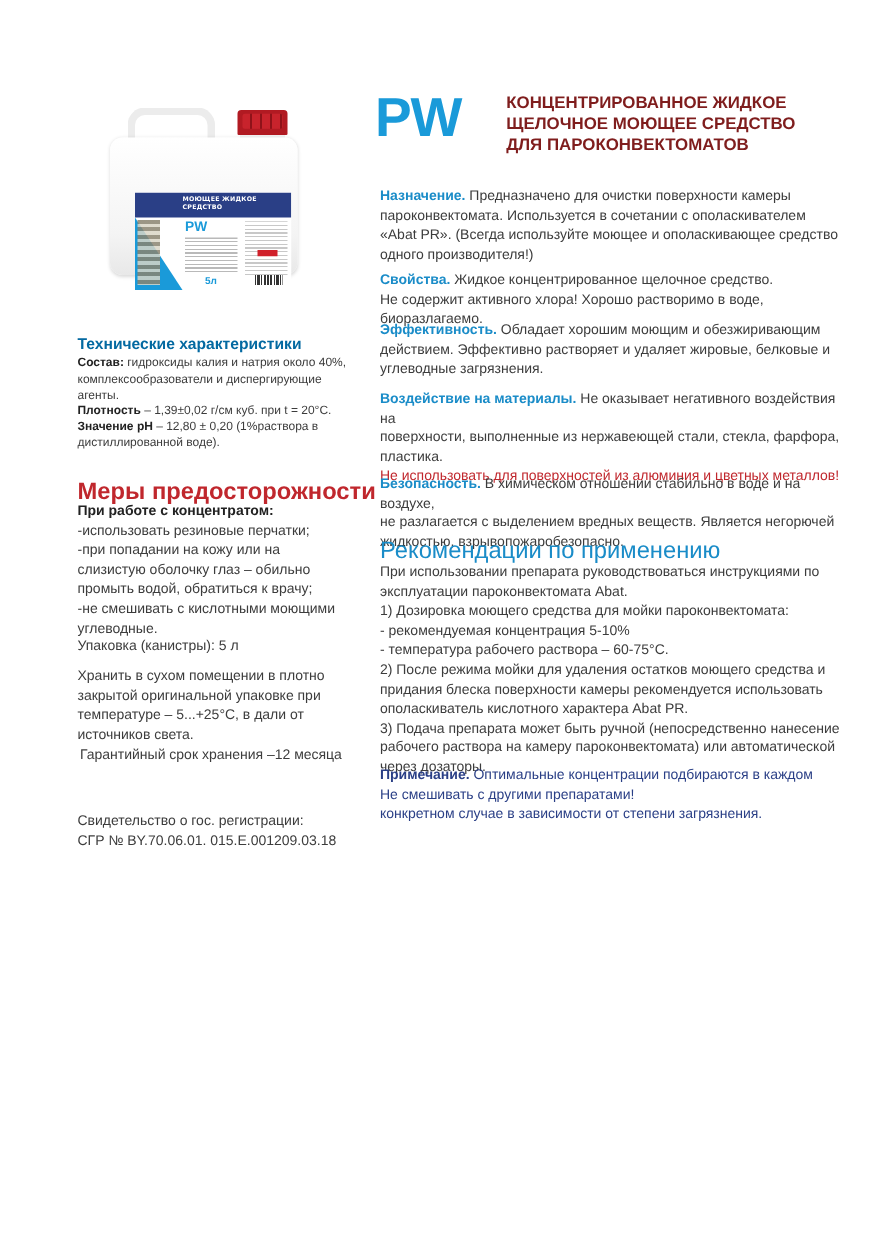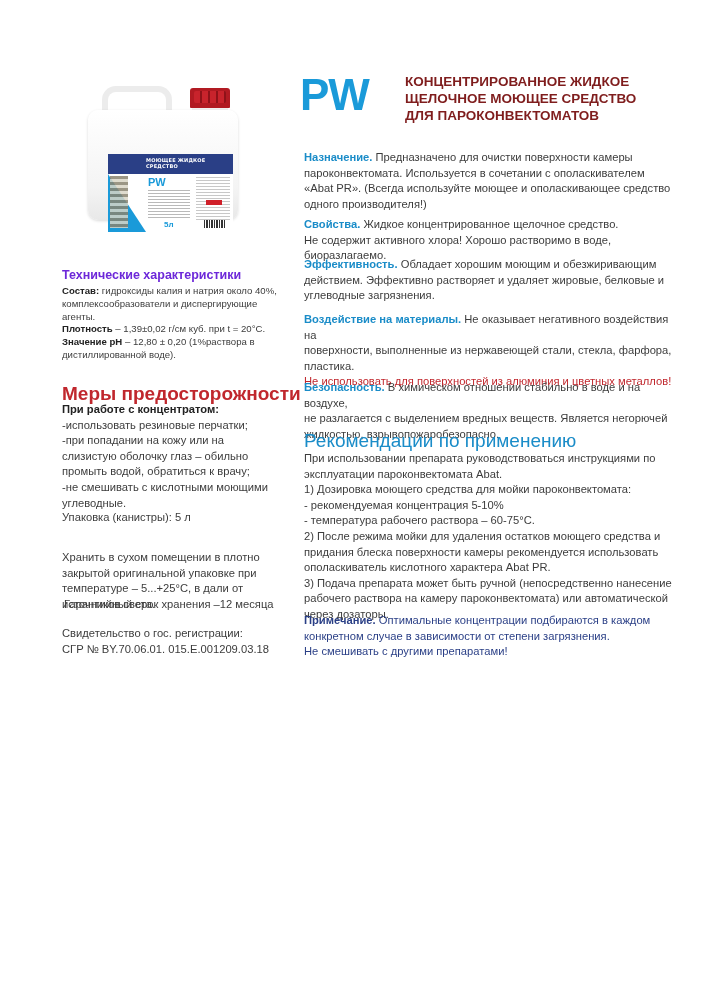--- a/index.html
+++ b/index.html
@@ -56,29 +56,29 @@
     .sec-bez { top: 380px; }
     .rec-title { position: absolute; left: 304px; top: 431px; font-family: "Liberation Sans", sans-serif;
       font-size: 19px; color: #1a8cc8; line-height: 20px; }
     .sec-rec { top: 451px; }
     .sec-note { top: 613px; color: #2a3f86; }
     .sec-note .b { font-weight: bold; }
 
     
     .left { position: absolute; left: 62px; width: 220px; }
     .tech-title { position: absolute; left: 62px; top: 268px; font-family: "Liberation Sans", sans-serif;
-      font-size: 12.5px; font-weight: bold; color: #6d28d9; }
+      font-size: 12.5px; font-weight: bold; color: #0369a1; }
     .tech-body { top: 285px; font-size: 9.6px; line-height: 12.8px; }
     .prec-title { position: absolute; left: 62px; top: 383px; font-family: "Liberation Sans", sans-serif;
       font-size: 19px; font-weight: bold; color: #c0272d; }
     .prec-body { top: 402px; }
     .pack { top: 510px; }
-    .store { top: 550px; }
+    .store { top: 534px; }
     .shelf { top: 597px; left: 64px; }
-    .cert { top: 626px; }
+    .cert { top: 650px; }
     .line { display: block; }
   </style>
 </head>
 <body>
 
 <div class="product">
   <div class="canister-handle"></div>
   <div class="canister-neck"></div>
   <div class="canister-cap"></div>
   <div class="canister-body">
@@ -145,22 +145,22 @@
   <span class="line">2) После режима мойки для удаления остатков моющего средства и</span>
   <span class="line">придания блеска поверхности камеры рекомендуется использовать</span>
   <span class="line">ополаскиватель кислотного характера Abat PR.</span>
   <span class="line">3) Подача препарата может быть ручной (непосредственно нанесение</span>
   <span class="line">рабочего раствора на камеру пароконвектомата) или автоматической</span>
   <span class="line">через дозаторы.</span>
 </div>
 
 <div class="right txt sec-note">
   <span class="line"><span class="b">Примечание.</span><span> Оптимальные концентрации подбираются в каждом</span></span>
+  <span class="line">Не смешивать с другими препаратами!</span>
   <span class="line">конкретном случае в зависимости от степени загрязнения.</span>
-  <span class="line">Не смешивать с другими препаратами!</span>
 </div>
 
 <div class="tech-title">Технические характеристики</div>
 <div class="left txt tech-body">
   <span class="line"><span class="lbl-dark">Состав:</span><span> гидроксиды калия и натрия около 40%,</span></span>
   <span class="line">комплексообразователи и диспергирующие</span>
   <span class="line">агенты.</span>
   <span class="line"><span class="lbl-dark">Плотность</span><span> – 1,39±0,02 г/см куб. при t = 20°С.</span></span>
   <span class="line"><span class="lbl-dark">Значение рН</span><span> – 12,80 ± 0,20 (1%раствора в</span></span>
   <span class="line">дистиллированной воде).</span>

